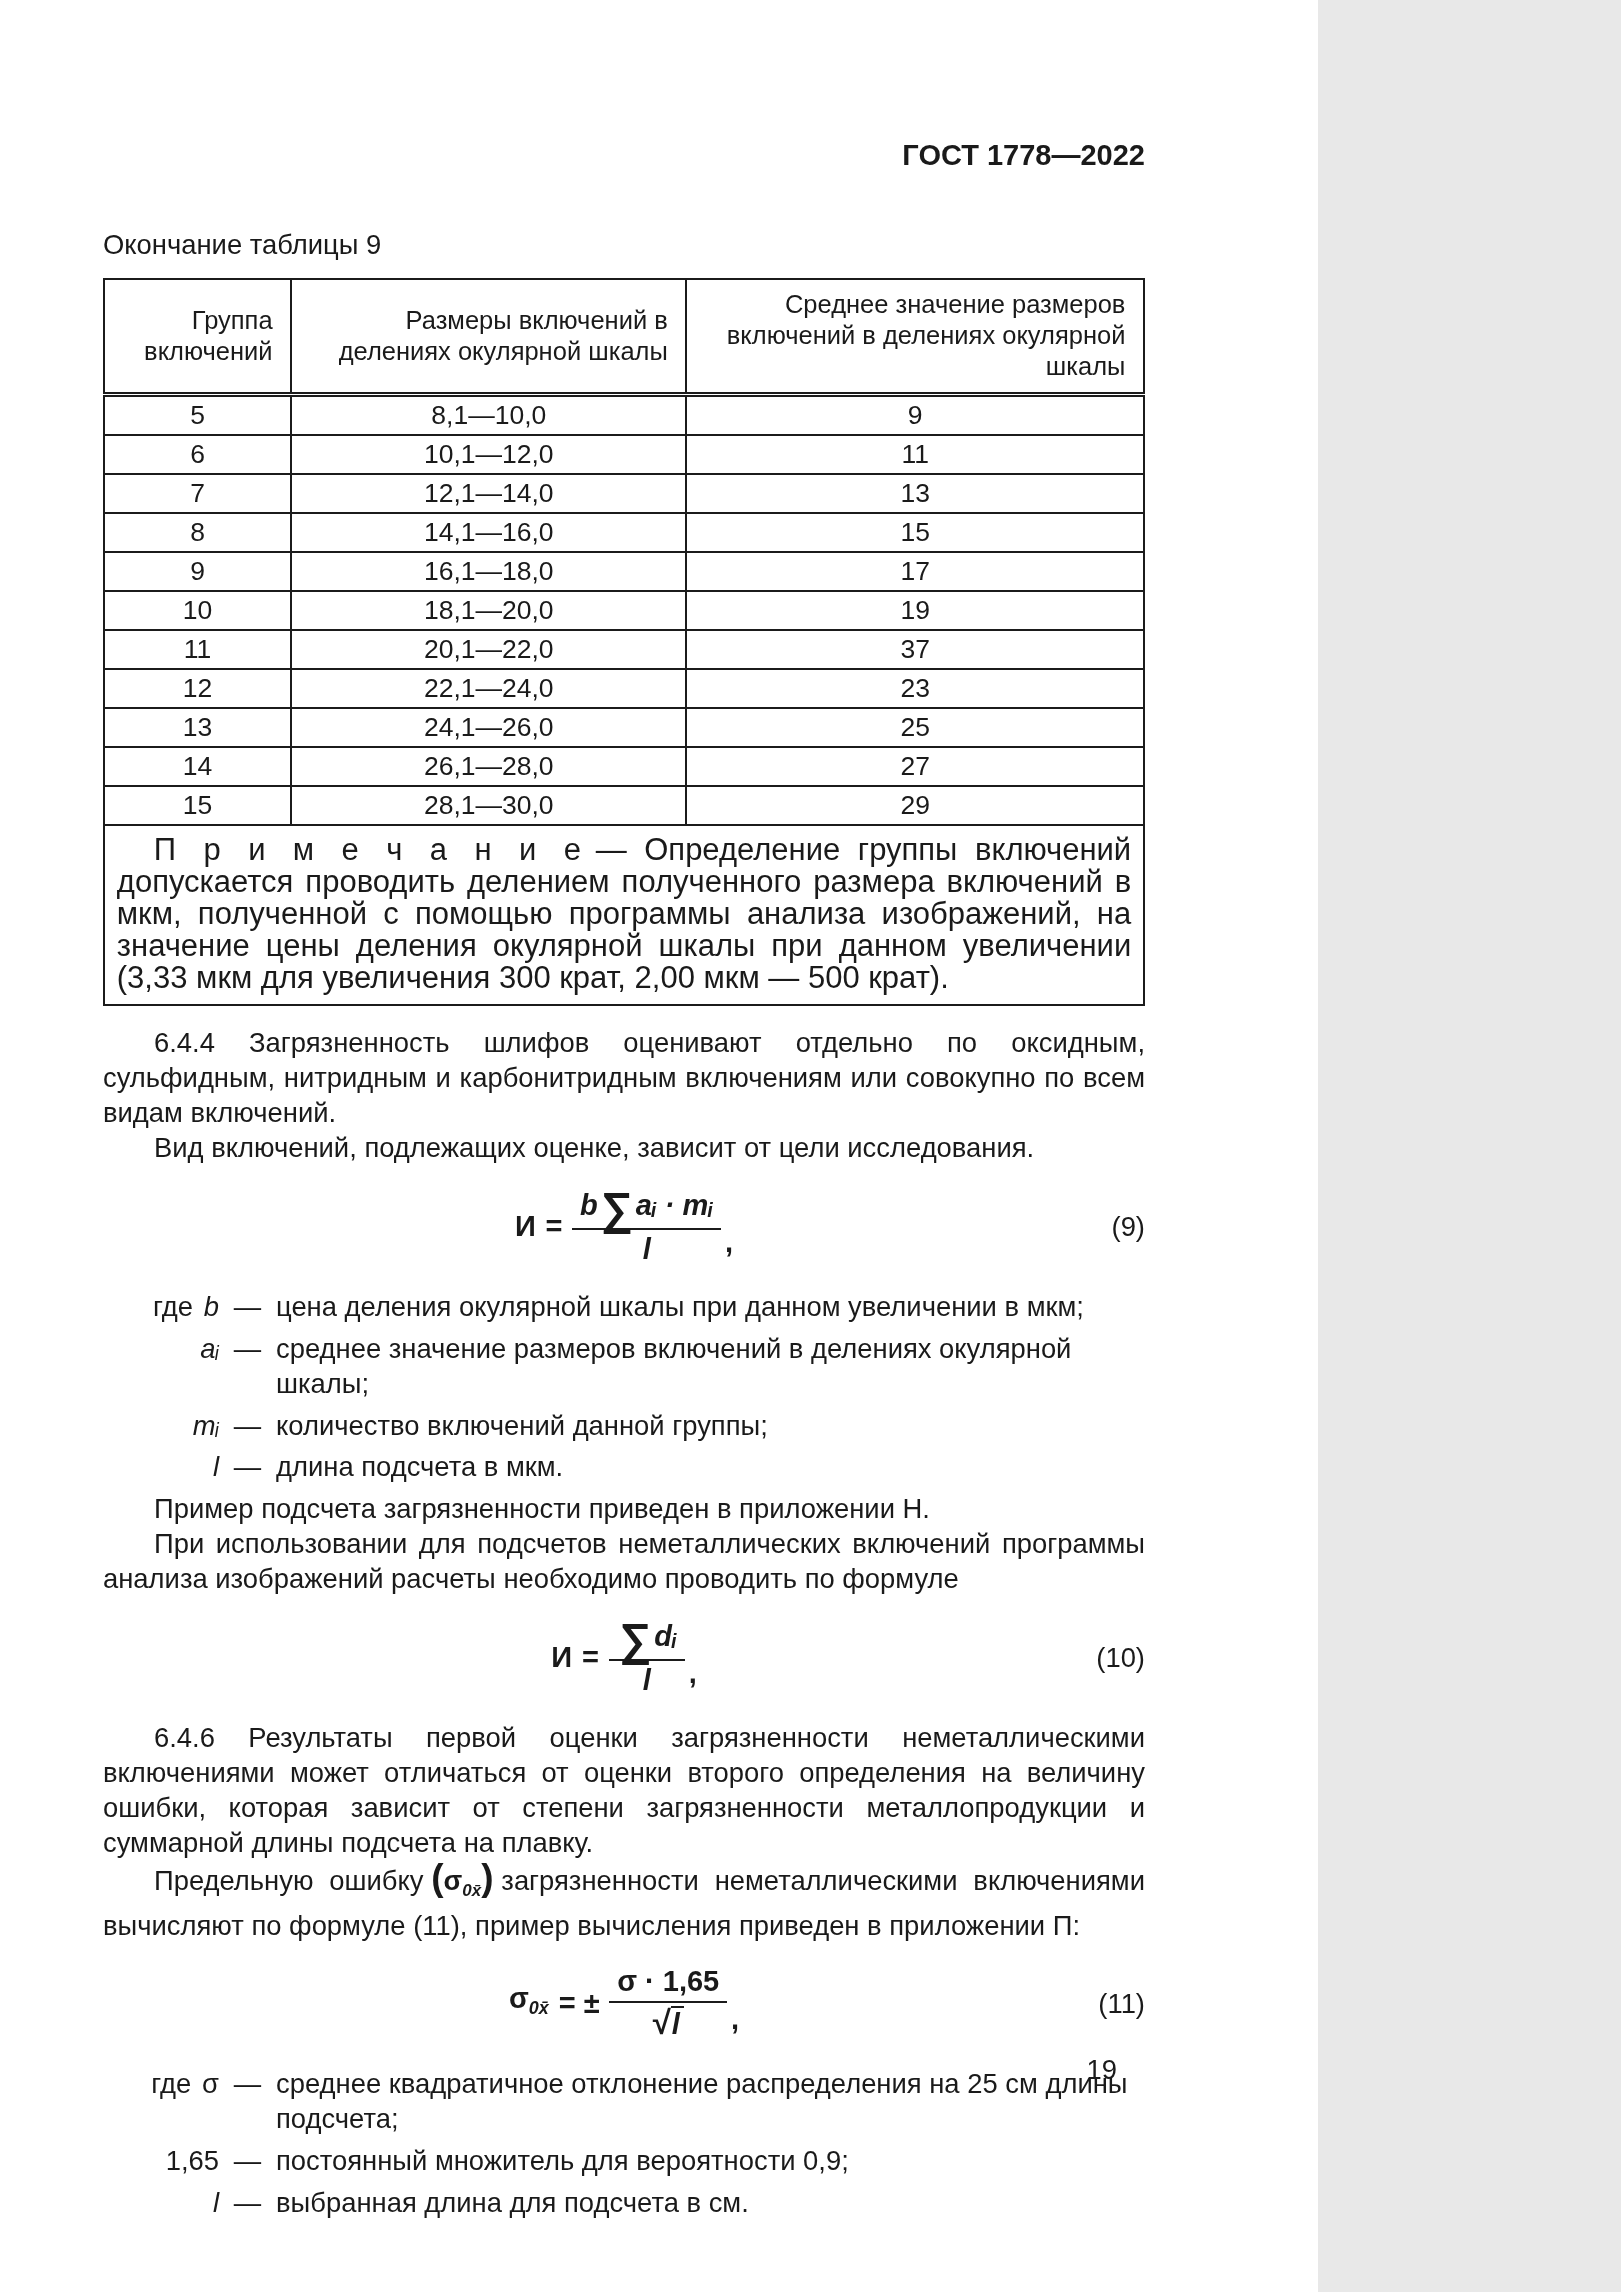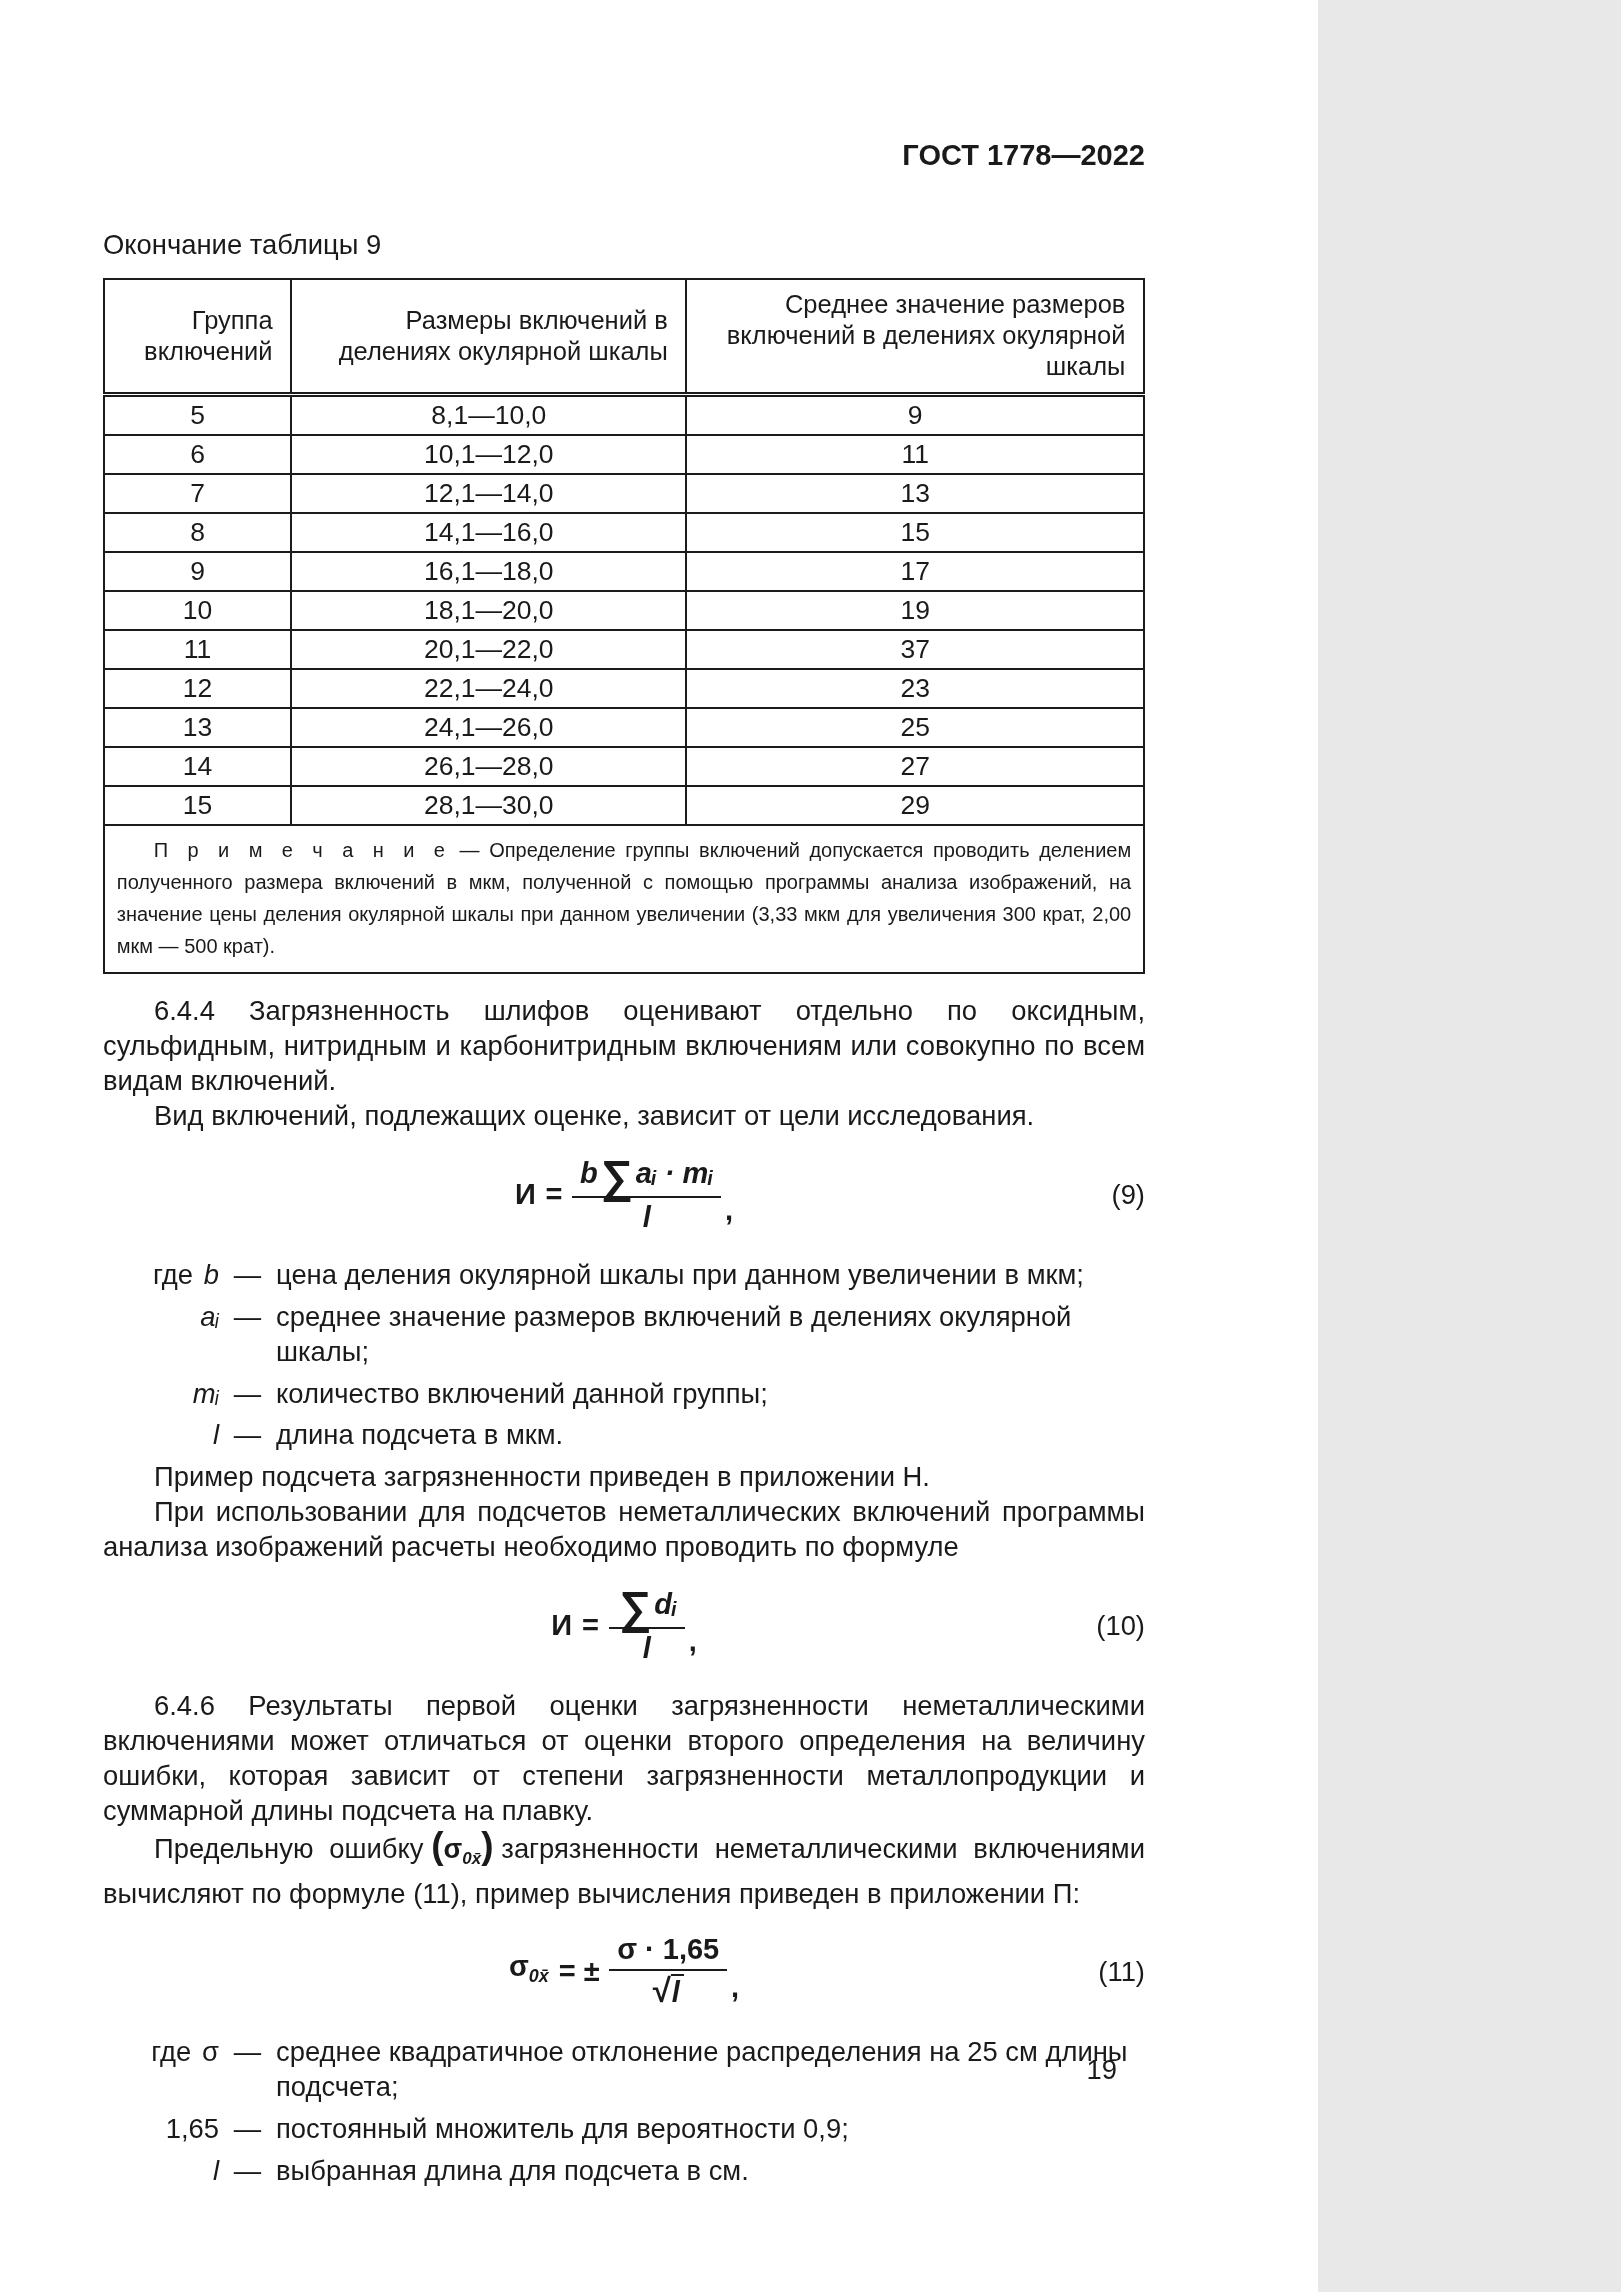--- a/index.html
+++ b/index.html
@@ -12,21 +12,21 @@
   .doc-code{text-align:right;font-weight:700;font-size:29px;line-height:33px;}
   .caption{font-size:27.4px;margin-top:55px;margin-bottom:15.7px;}
   table.t9{border-collapse:collapse;width:100%;border:2.9px solid #1b1b1b;}
   table.t9 th,table.t9 td{border:2px solid #1b1b1b;}
   table.t9 th{
     font-weight:400;font-size:25.5px;line-height:31px;text-align:right;
     vertical-align:middle;padding:9.8px 17.6px;border-bottom:5.9px double #1b1b1b;
   }
   table.t9 td.v{height:35px;font-size:26.5px;text-align:center;padding:1px 7.8px;}
   td.notecell{
-    text-align:justify;font-size:20px;line-height:32px;padding:7.8px 11.8px 9.8px 11.8px;
+    text-align:justify;font-size:31px;line-height:32px;padding:7.8px 11.8px 9.8px 11.8px;
     text-indent:37px;
   }
   .notelabel{letter-spacing:4.9px;margin-right:9.8px;}
   p{margin:0;text-align:justify;}
   .ind{text-indent:51px;}
   .mt{margin-top:19.6px;}
   .it{font-style:italic;}
   
   .formula{
     position:relative;display:flex;justify-content:center;align-items:center;

